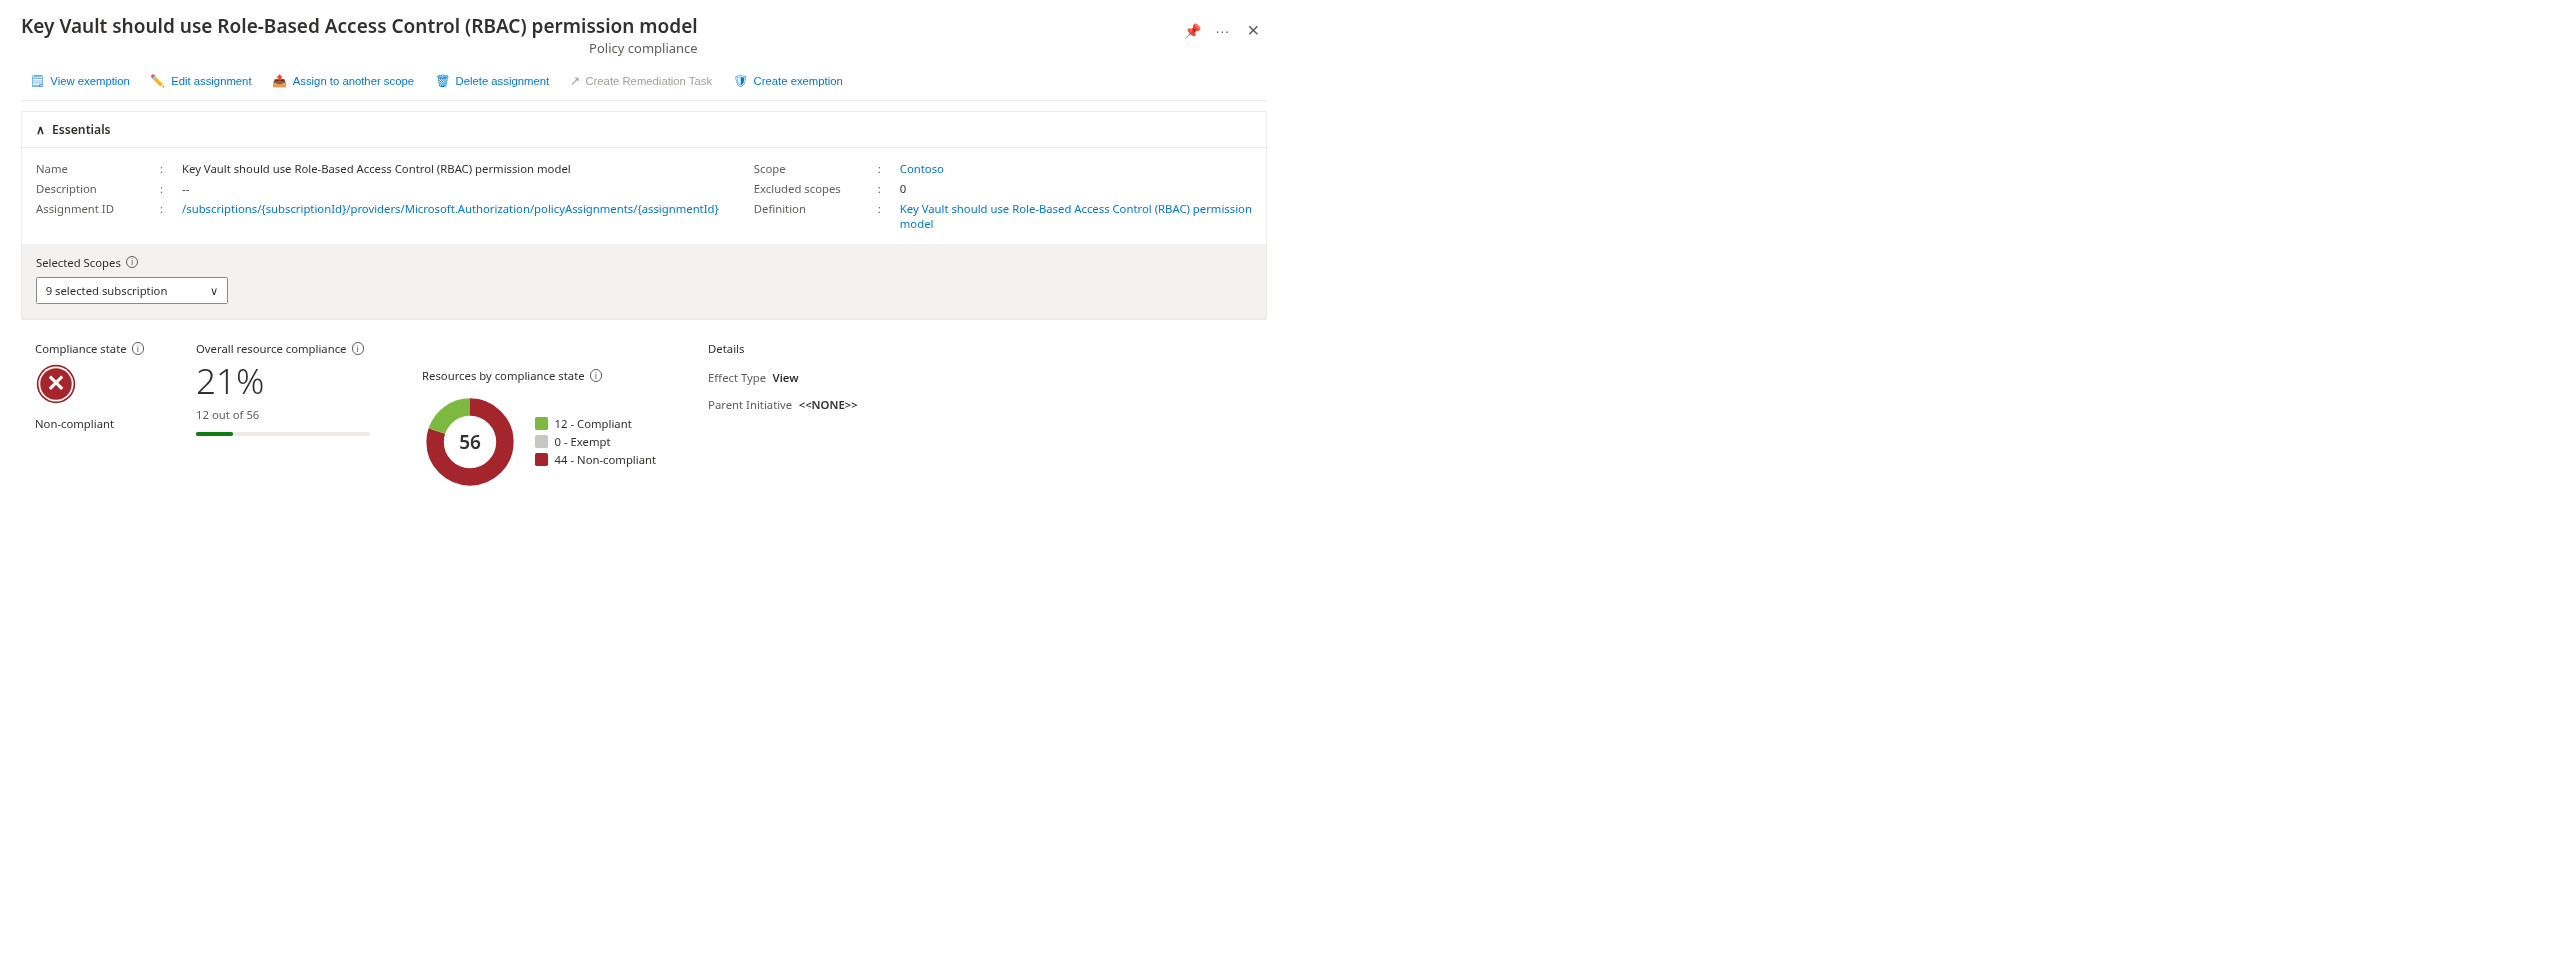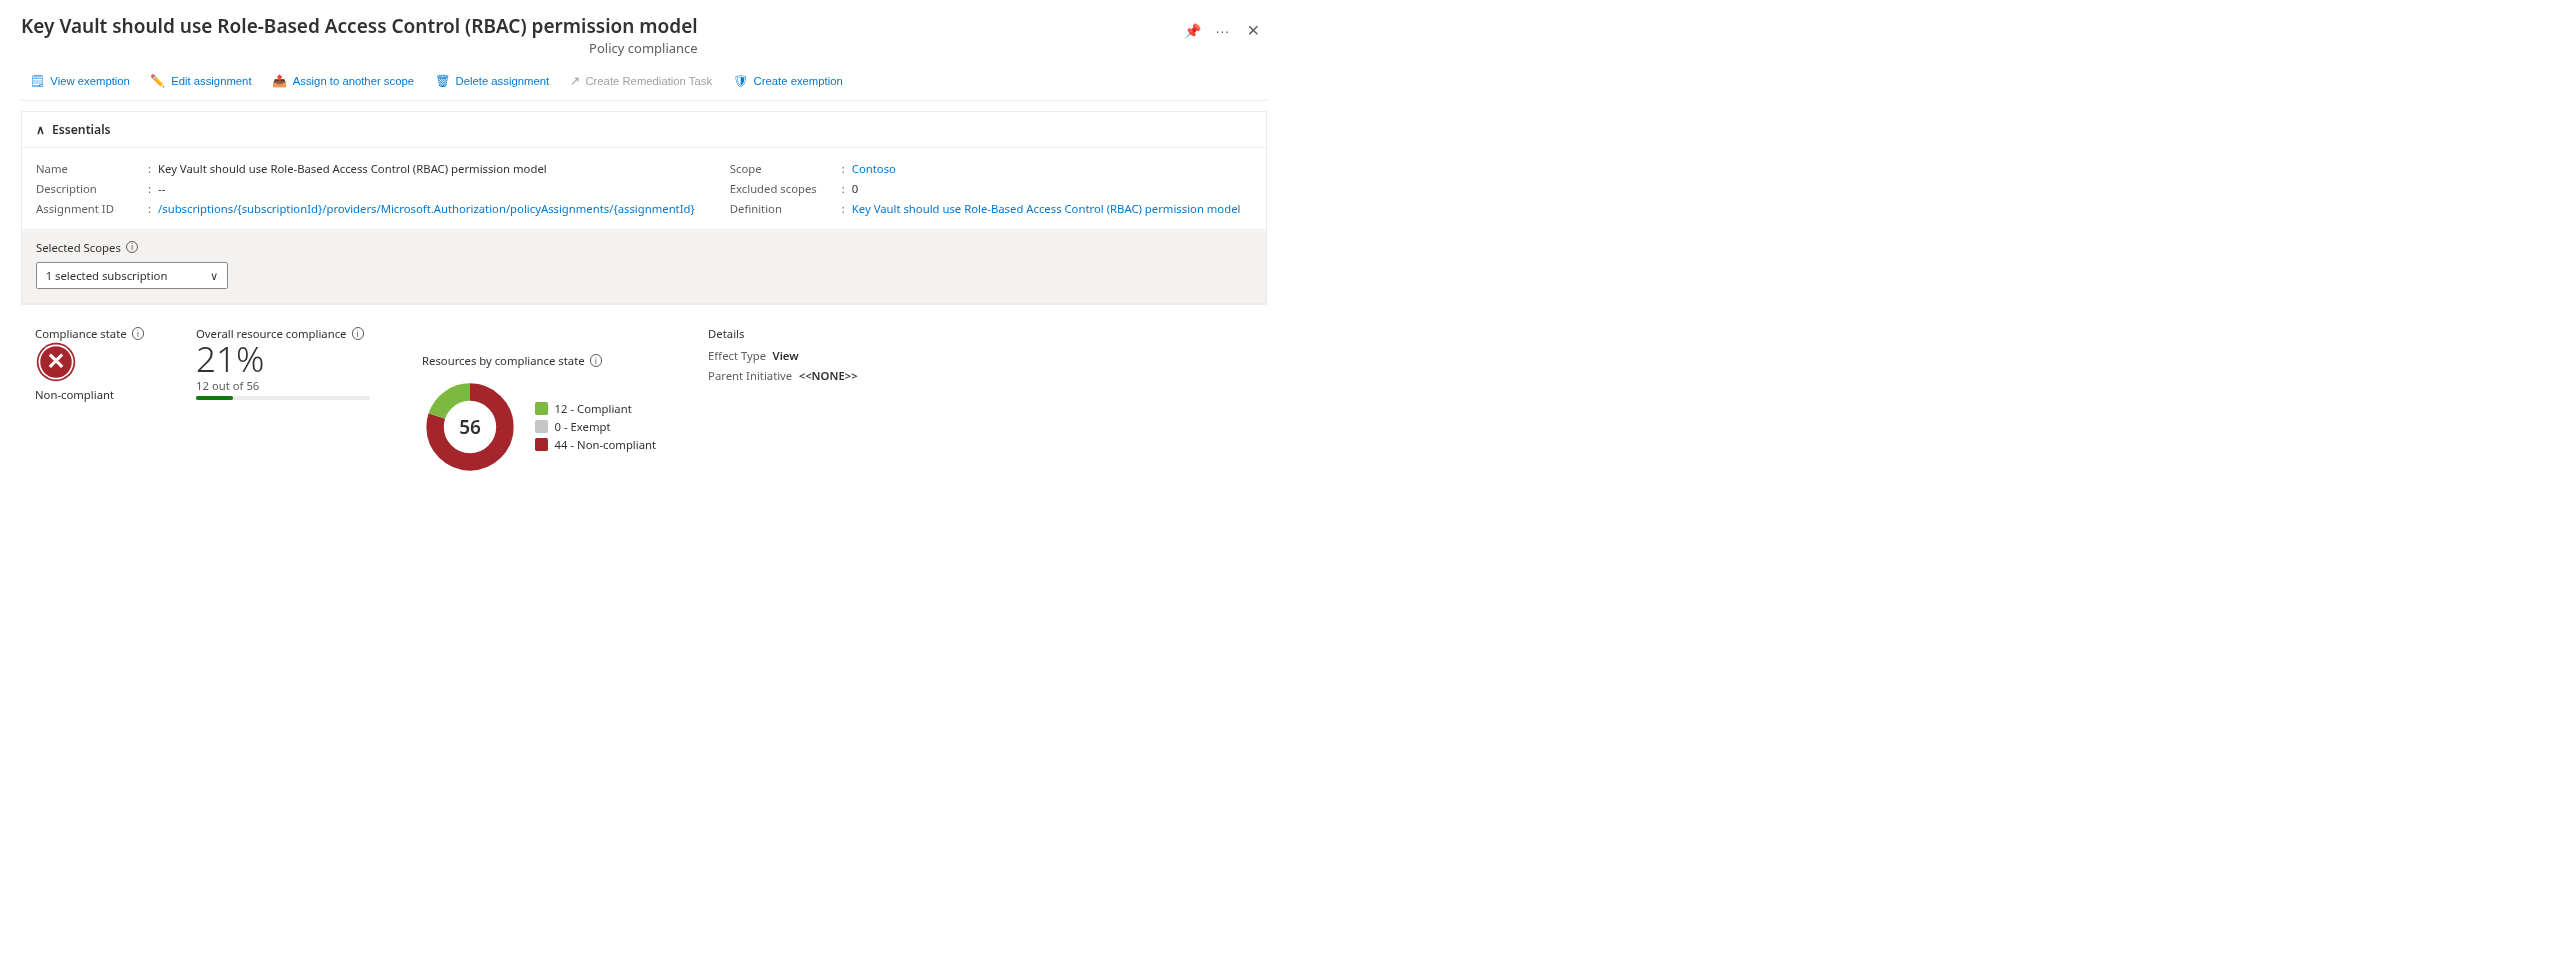--- a/index.html
+++ b/index.html
@@ -129,21 +129,21 @@
     .essentials-body {
       padding: 10.5px 14px;
       display: grid;
       grid-template-columns: 1fr 1fr;
       gap: 3.5px 35px;
     }
 
     .essentials-row {
       display: flex;
       align-items: baseline;
-      gap: 7px;
+      gap: 19px;
       padding: 2.6px 0;
     }
 
     .essentials-label {
       font-size: 11.3px;
       color: #605e5c;
       min-width: 105px;
       flex-shrink: 0;
     }
 
@@ -207,20 +207,21 @@
     .metrics-container {
       display: flex;
       gap: 52px;
       padding: 21px 14px;
       align-items: flex-start;
     }
 
     .metric-block {
       display: flex;
       flex-direction: column;
+      gap: 7px;
     }
 
     .metric-title {
       font-size: 11.3px;
       color: #323130;
       display: flex;
       align-items: center;
       gap: 5.2px;
     }
 
@@ -412,21 +413,21 @@
         </div>
       </div>
     </div>
 
     <div class="scopes-bar">
       <div class="scopes-label">
         <span>Selected Scopes</span>
         <span class="info-icon">i</span>
       </div>
       <div class="scope-dropdown">
-        <span>1 selected subscription</span>
+        <span>9 selected subscription</span>
         <span>∨</span>
       </div>
     </div>
   </div>
 
   <div class="metrics-container">
 
     <div class="metric-block">
       <div class="metric-title">
         <span>Compliance state</span>

